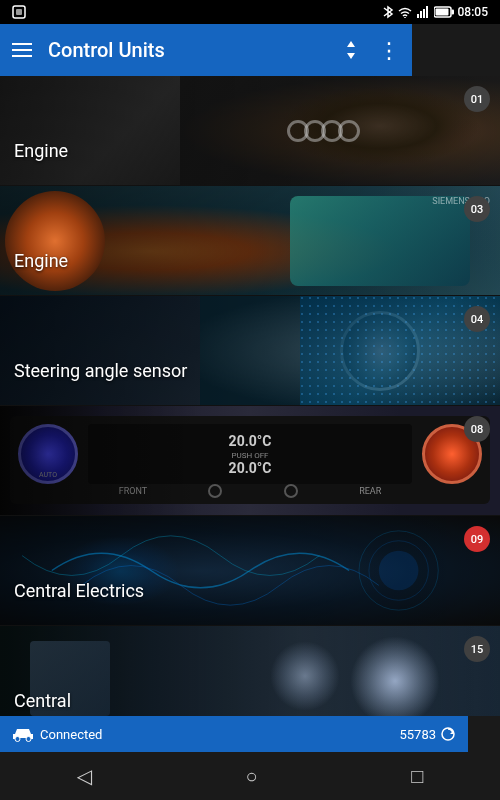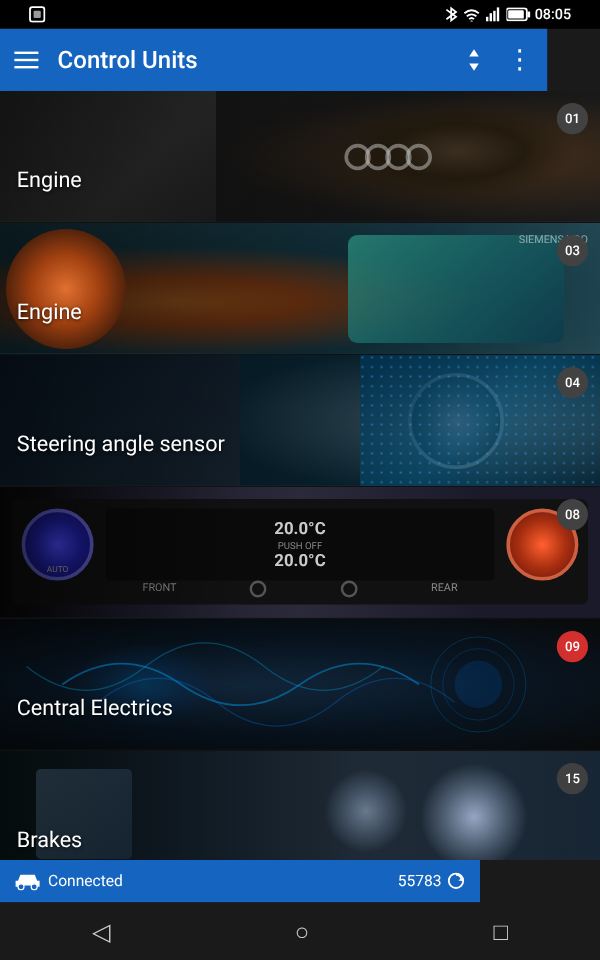--- a/index.html
+++ b/index.html
@@ -14,40 +14,40 @@
     }
 
     
     #status-bar {
       width: 500px;
       height: 24px;
       background: #000;
       display: flex;
       align-items: center;
       justify-content: space-between;
-      padding: 0 24px;
+      padding: 0 12px;
     }
 
     .status-left {
       display: flex;
       align-items: center;
       gap: 4px;
     }
 
     .status-right {
       display: flex;
       align-items: center;
       gap: 4px;
       font-size: 11px;
       color: #fff;
     }
 
     
     #toolbar {
-      width: 456px;
+      width: 412px;
       height: 52px;
       background: #1565c0;
       display: flex;
       align-items: center;
       padding: 0 12px;
       gap: 16px;
     }
 
     .toolbar-title {
       flex: 1;
@@ -211,21 +211,21 @@
     .card-badge.red {
       background: #d32f2f;
     }
 
     .card-badge.green {
       background: #404040;
     }
 
     
     #bottom-status {
-      width: 400px;
+      width: 468px;
       height: 36px;
       background: #1565c0;
       display: flex;
       align-items: center;
       justify-content: space-between;
       padding: 0 12px;
     }
 
     .status-connected {
       display: flex;
@@ -487,21 +487,21 @@
   </div>
 
   <div class="unit-card">
     <div class="card-bg airbag-bg"></div>
     <div class="airbag-detail"></div>
     <div class="airbag-circle"></div>
     <div class="airbag-circle2"></div>
 
     <div style="position:absolute;top:15px;left:30px;width:80px;height:75px;background:linear-gradient(135deg,#2a3a4a 0%,#1a2a3a 100%);border-radius:4px;z-index:6;opacity:0.7;"></div>
     <div class="card-overlay"></div>
-    <span class="card-label">Brakes</span>
+    <span class="card-label">Central</span>
     <div class="card-badge green">15</div>
   </div>
 
 </div>
 
 <div id="bottom-status">
   <div class="status-connected">
     <svg width="22" height="16" viewBox="0 0 22 16">
       <path d="M3,8 L5,3 L17,3 L19,8 L21,8 L21,13 L19,13 L19,12 L3,12 L3,13 L1,13 L1,8 Z" fill="#fff"></path>
       <circle cx="5.5" cy="13" r="2.5" fill="#1565c0" stroke="#fff" stroke-width="1"></circle>

